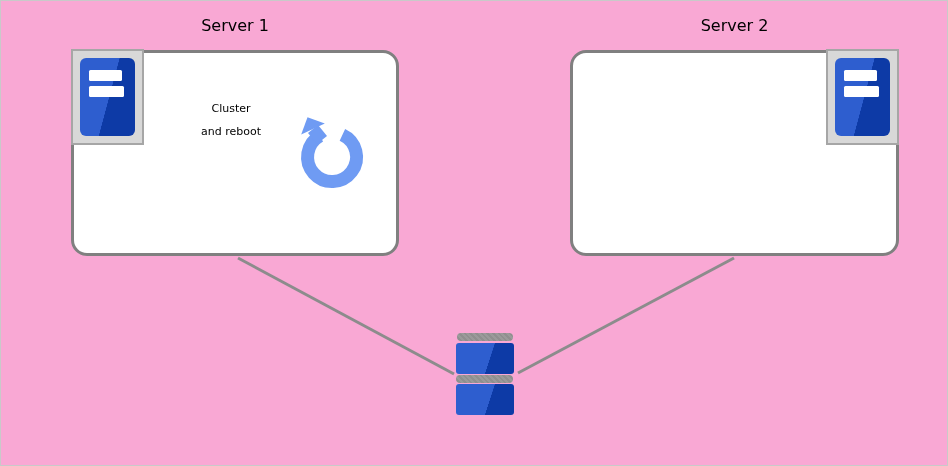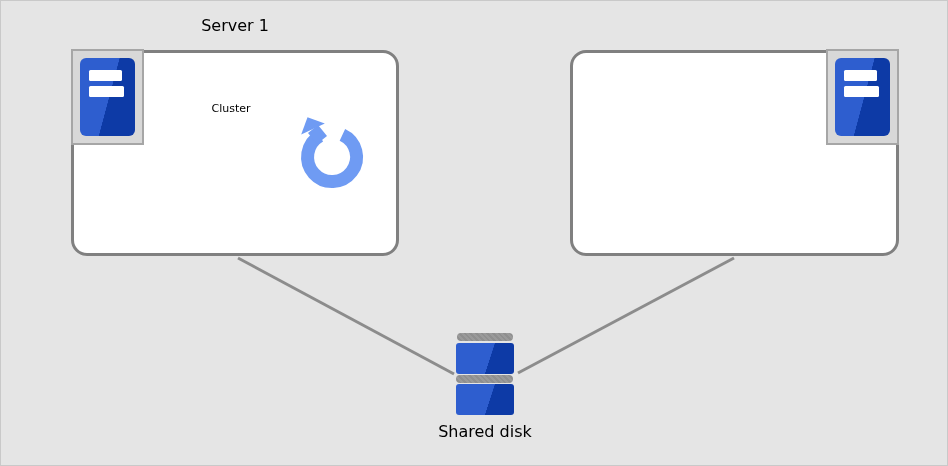--- a/index.html
+++ b/index.html
@@ -6,21 +6,21 @@
     margin: 0;
     padding: 0;
     background: #ffffff;
     font-family: "DejaVu Sans", "Liberation Sans", sans-serif;
   }
   .canvas {
     position: relative;
     width: 946px;
     height: 464px;
     border: 1px solid var(--page-border, #c9c9c9);
-    background: #e5e5e5;
+    background: #f9a8d4;
     overflow: hidden;
     color: var(--text, #000000);
   }
   
   .connectors {
     position: absolute;
     left: 0; top: 0;
     width: 948px; height: 466px;
     z-index: 1;
   }
@@ -157,50 +157,51 @@
 <body>
 
 <div class="canvas">
 
   <svg class="connectors" viewBox="0 0 948 466" xmlns="http://www.w3.org/2000/svg">
     <line x1="237" y1="257" x2="453" y2="373"></line>
     <line x1="733" y1="257" x2="517" y2="372"></line>
   </svg>
 
   <div class="server-title t1">Server 1</div>
+  <div class="server-title t2">Server 2</div>
 
   <div class="server-box box1"></div>
   <div class="server-box box2"></div>
 
   <div class="icon-frame frame1">
     <div class="tower">
       <div class="bar bar-a"></div>
       <div class="bar bar-b"></div>
     </div>
   </div>
 
   <div class="icon-frame frame2">
     <div class="tower">
       <div class="bar bar-a"></div>
       <div class="bar bar-b"></div>
     </div>
   </div>
 
   <div class="annotation">
     <div>Cluster</div>
+    <div>and reboot</div>
   </div>
 
   <svg class="reboot" viewBox="0 0 76 76" xmlns="http://www.w3.org/2000/svg">
     <path class="arc" d="M 50.4 19.8 A 24.5 24.5 0 1 1 27.8 20.8"></path>
     <line class="arc" x1="30" y1="25" x2="21" y2="14"></line>
     <polygon class="head" points="15.5,2.2 9.2,19.5 32.8,8.5"></polygon>
   </svg>
 
   <div>
     <div class="disk-bar disk-bar1"></div>
     <div class="disk-plat disk-plat1"></div>
     <div class="disk-bar disk-bar2"></div>
     <div class="disk-plat disk-plat2"></div>
   </div>
 
-  <div class="disk-label">Shared disk</div>
 
 </div>
 
 </body></html>

